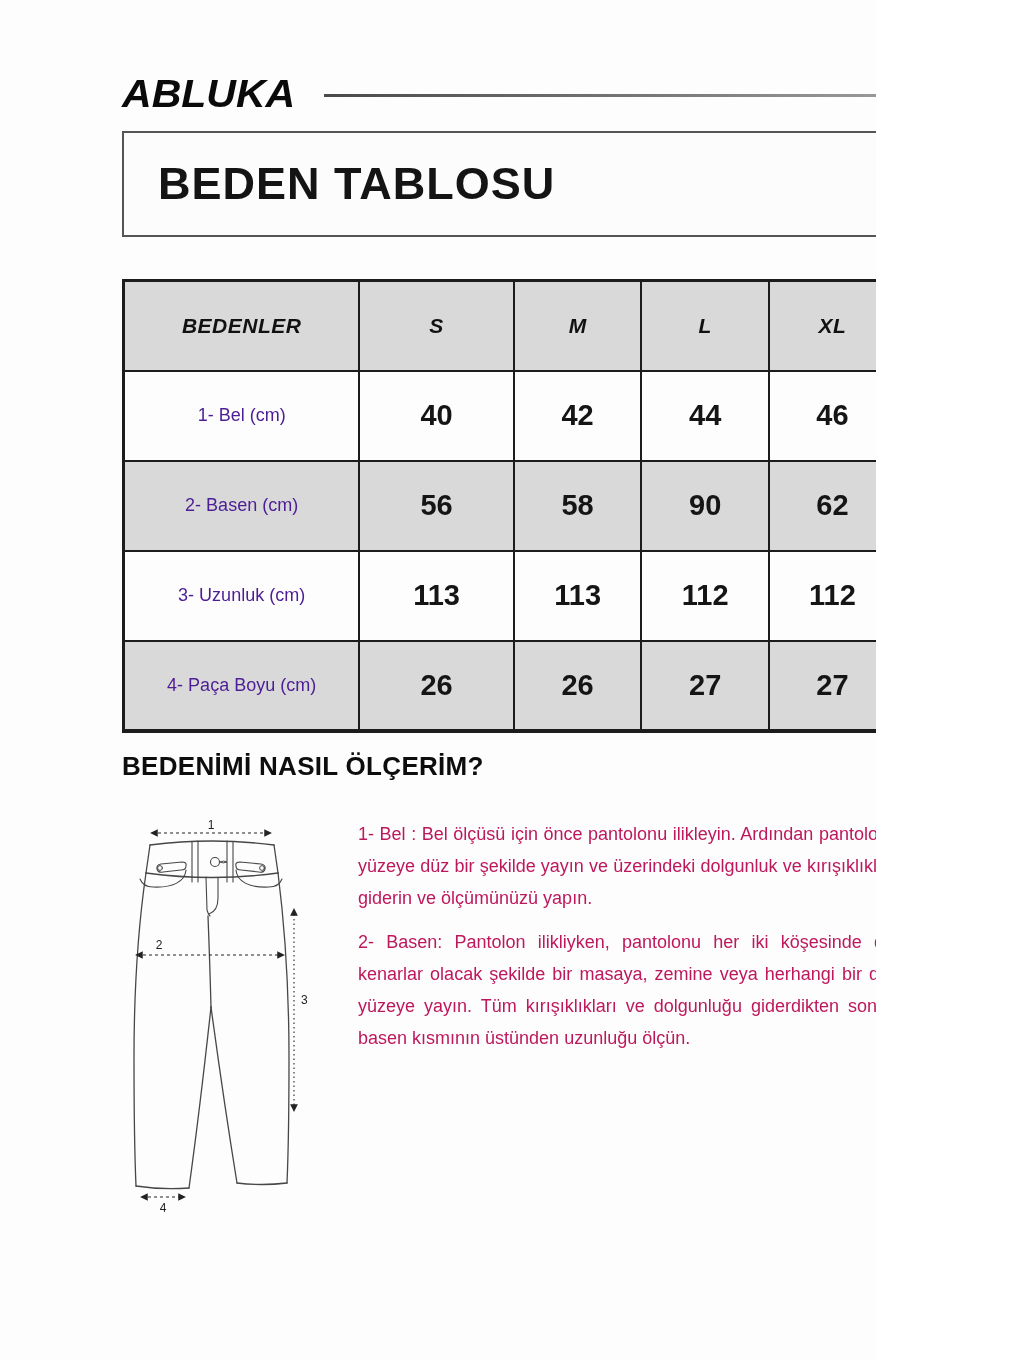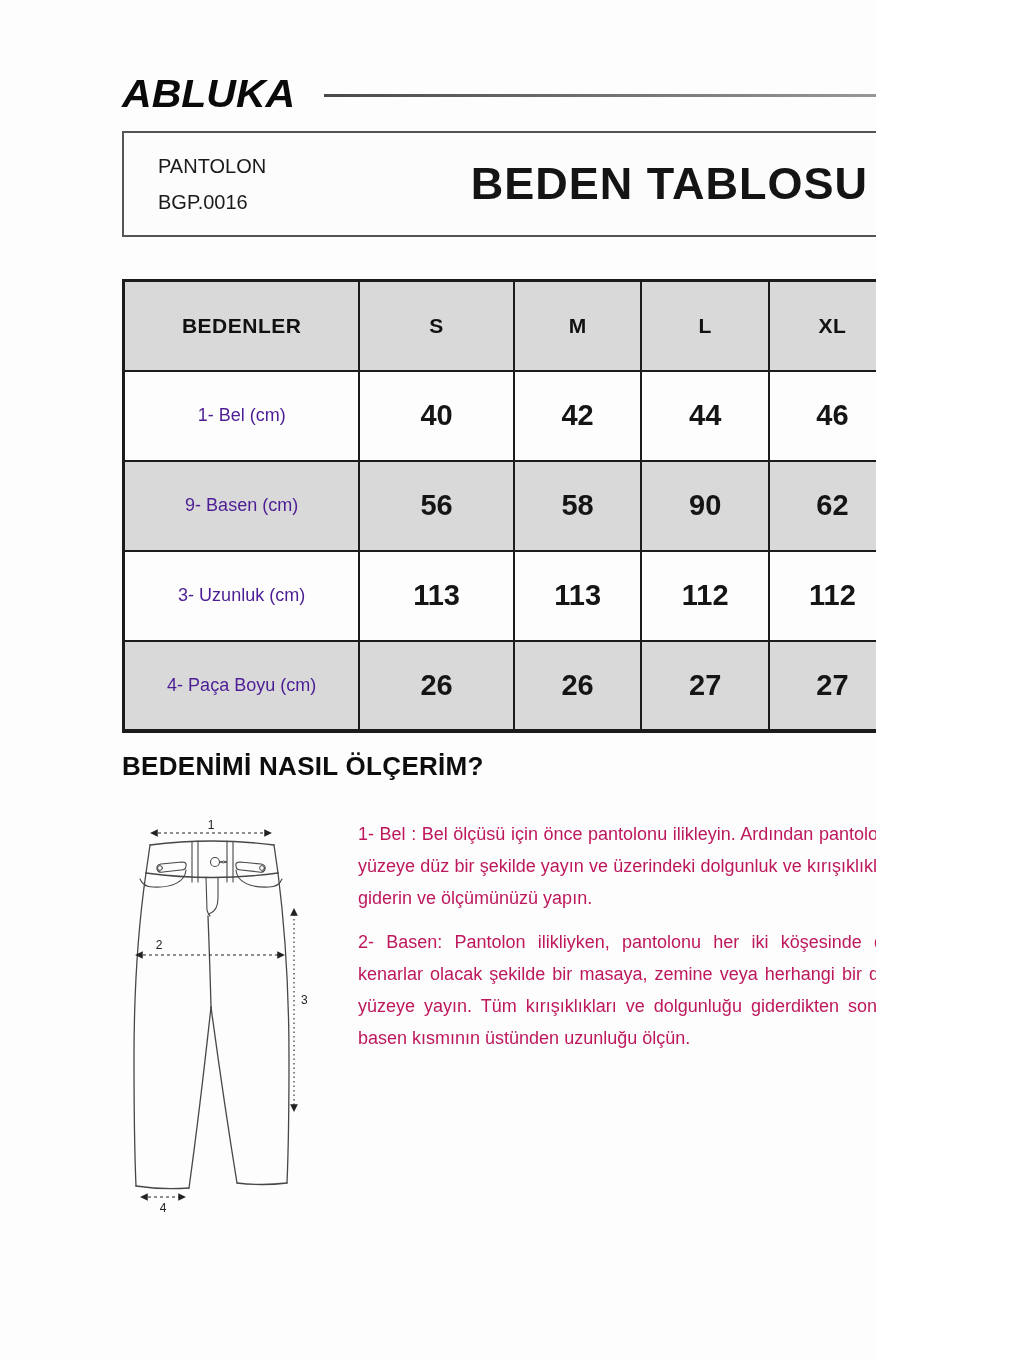--- a/index.html
+++ b/index.html
@@ -81,20 +81,21 @@
     border: 2px solid #1c1c1c;
     text-align: center;
     vertical-align: middle;
     height: 90px;
   }
   table.size-table th {
     background: #d9d9d9;
     font-size: 21px;
     font-weight: 700;
     letter-spacing: 0.5px;
+    font-style: italic;
   }
   td.row-label { font-size: 18px; font-weight: 400; color: #4c1d95; }
   td.cell { font-size: 29px; font-weight: 700; color: #151515; }
   tr.gray td { background: #d9d9d9; }
   tr.white td { background: #fdfdfd; }
 
   
   .measure-heading {
     margin-top: 18px;
     font-size: 26px;
@@ -130,24 +131,20 @@
 
 <div class="page">
   <div class="content">
 
     <header class="brand-row">
       <div class="logo">ABLUKA</div>
       <div class="brand-rule"></div>
     </header>
 
     <section class="title-box">
-      <div class="product-meta">
-        <div>PANTOLON</div>
-        <div>BGP.0016</div>
-      </div>
       <div class="page-title">BEDEN TABLOSU</div>
     </section>
 
     <table class="size-table">
       <colgroup>
         <col style="width:30.5%">
           <col style="width:20%">
           <col style="width:16.5%">
           <col style="width:16.5%">
           <col style="width:16.5%">
@@ -163,21 +160,21 @@
       </thead>
       <tbody>
         <tr class="white">
           <td class="row-label">1- Bel (cm)</td>
           <td class="cell">40</td>
           <td class="cell">42</td>
           <td class="cell">44</td>
           <td class="cell">46</td>
         </tr>
         <tr class="gray">
-          <td class="row-label">9- Basen (cm)</td>
+          <td class="row-label">2- Basen (cm)</td>
           <td class="cell">56</td>
           <td class="cell">58</td>
           <td class="cell">90</td>
           <td class="cell">62</td>
         </tr>
         <tr class="white">
           <td class="row-label">3- Uzunluk (cm)</td>
           <td class="cell">113</td>
           <td class="cell">113</td>
           <td class="cell">112</td>

